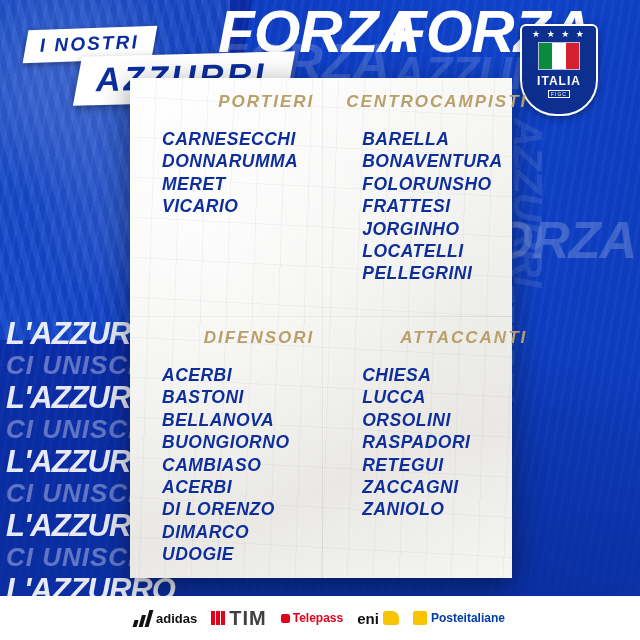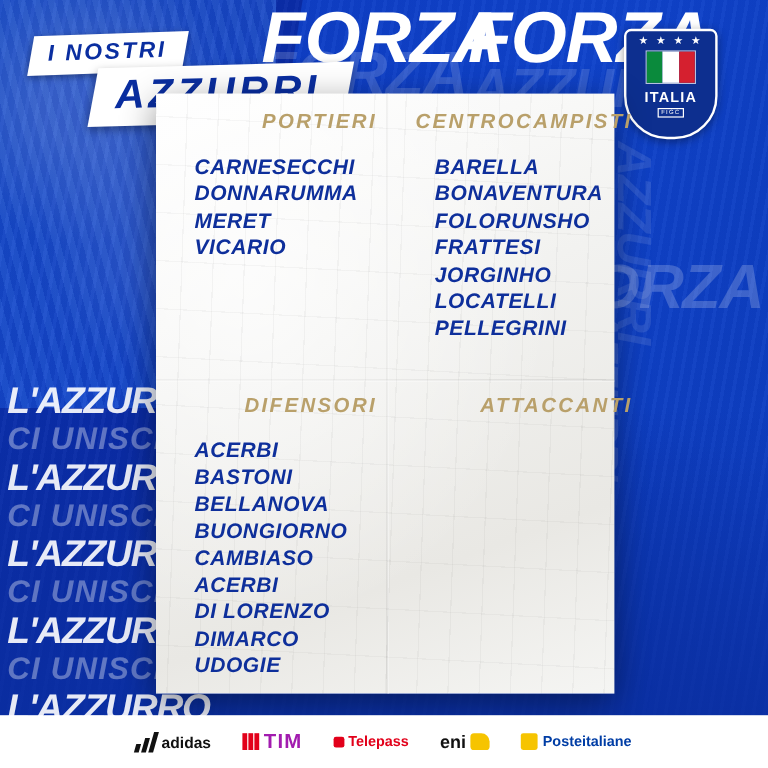--- a/index.html
+++ b/index.html
@@ -141,29 +141,29 @@
     font-weight:900;font-style:italic;
     font-size:17.5px;letter-spacing:.5px;
     line-height:1.28;
     white-space:nowrap;
   }
 
   
   .sponsors{
     position:absolute;left:0;bottom:0;width:100%;height:44px;
     background:#fff;
-    display:flex;align-items:center;justify-content:center;gap:26px;text-align:center;
+    display:flex;align-items:center;justify-content:center;gap:14px;text-align:center;
   }
   .sp{display:flex;align-items:center;font-weight:800;font-size:13px;color:#111;}
   .sp-adidas .bars{display:inline-flex;align-items:flex-end;gap:2px;margin-right:5px;transform:skewX(-16deg);}
   .sp-adidas .bars i{display:block;width:4px;background:#111;}
   .sp-adidas .bars i:nth-child(1){height:7px;}
   .sp-adidas .bars i:nth-child(2){height:12px;}
   .sp-adidas .bars i:nth-child(3){height:17px;}
-  .sp-tim{color:#a21caf;font-weight:900;font-size:17px;letter-spacing:1px;display:flex;align-items:center;gap:4px;}
+  .sp-tim{color:#404040;font-weight:900;font-size:20px;letter-spacing:1px;display:flex;align-items:center;gap:4px;}
   .sp-tim .sq{display:inline-flex;gap:1px;}
   .sp-tim .sq i{width:4px;height:14px;background:#e2001a;display:block;}
   .sp-tele{color:#e2001a;font-weight:900;font-size:12px;display:flex;align-items:center;gap:3px;}
   .sp-tele .dot{width:9px;height:9px;background:#e2001a;border-radius:2px;}
   .sp-eni{color:#111;font-weight:700;font-size:15px;display:flex;align-items:center;gap:4px;}
   .sp-eni .pup{width:16px;height:14px;background:#f6c400;border-radius:3px 7px 3px 3px;}
   .sp-poste{color:#003da5;font-weight:700;font-size:12px;display:flex;align-items:center;gap:4px;}
   .sp-poste .bx{width:14px;height:14px;background:#f6c400;border-radius:2px;}
 </style>
 </head>
@@ -256,20 +256,29 @@
           <li>CAMBIASO</li>
           <li>ACERBI</li>
           <li>DI LORENZO</li>
           <li>DIMARCO</li>
           <li>UDOGIE</li>
         </ul>
       </div>
 
       <div class="cell right">
         <div class="cat">ATTACCANTI</div>
+        <ul class="plist">
+          <li>CHIESA</li>
+          <li>LUCCA</li>
+          <li>ORSOLINI</li>
+          <li>RASPADORI</li>
+          <li>RETEGUI</li>
+          <li>ZACCAGNI</li>
+          <li>ZANIOLO</li>
+        </ul>
       </div>
 
     </div>
   </div>
 
   <div class="sponsors">
     <div class="sp sp-adidas">
       <span class="bars">
           <i></i>
           <i></i>

